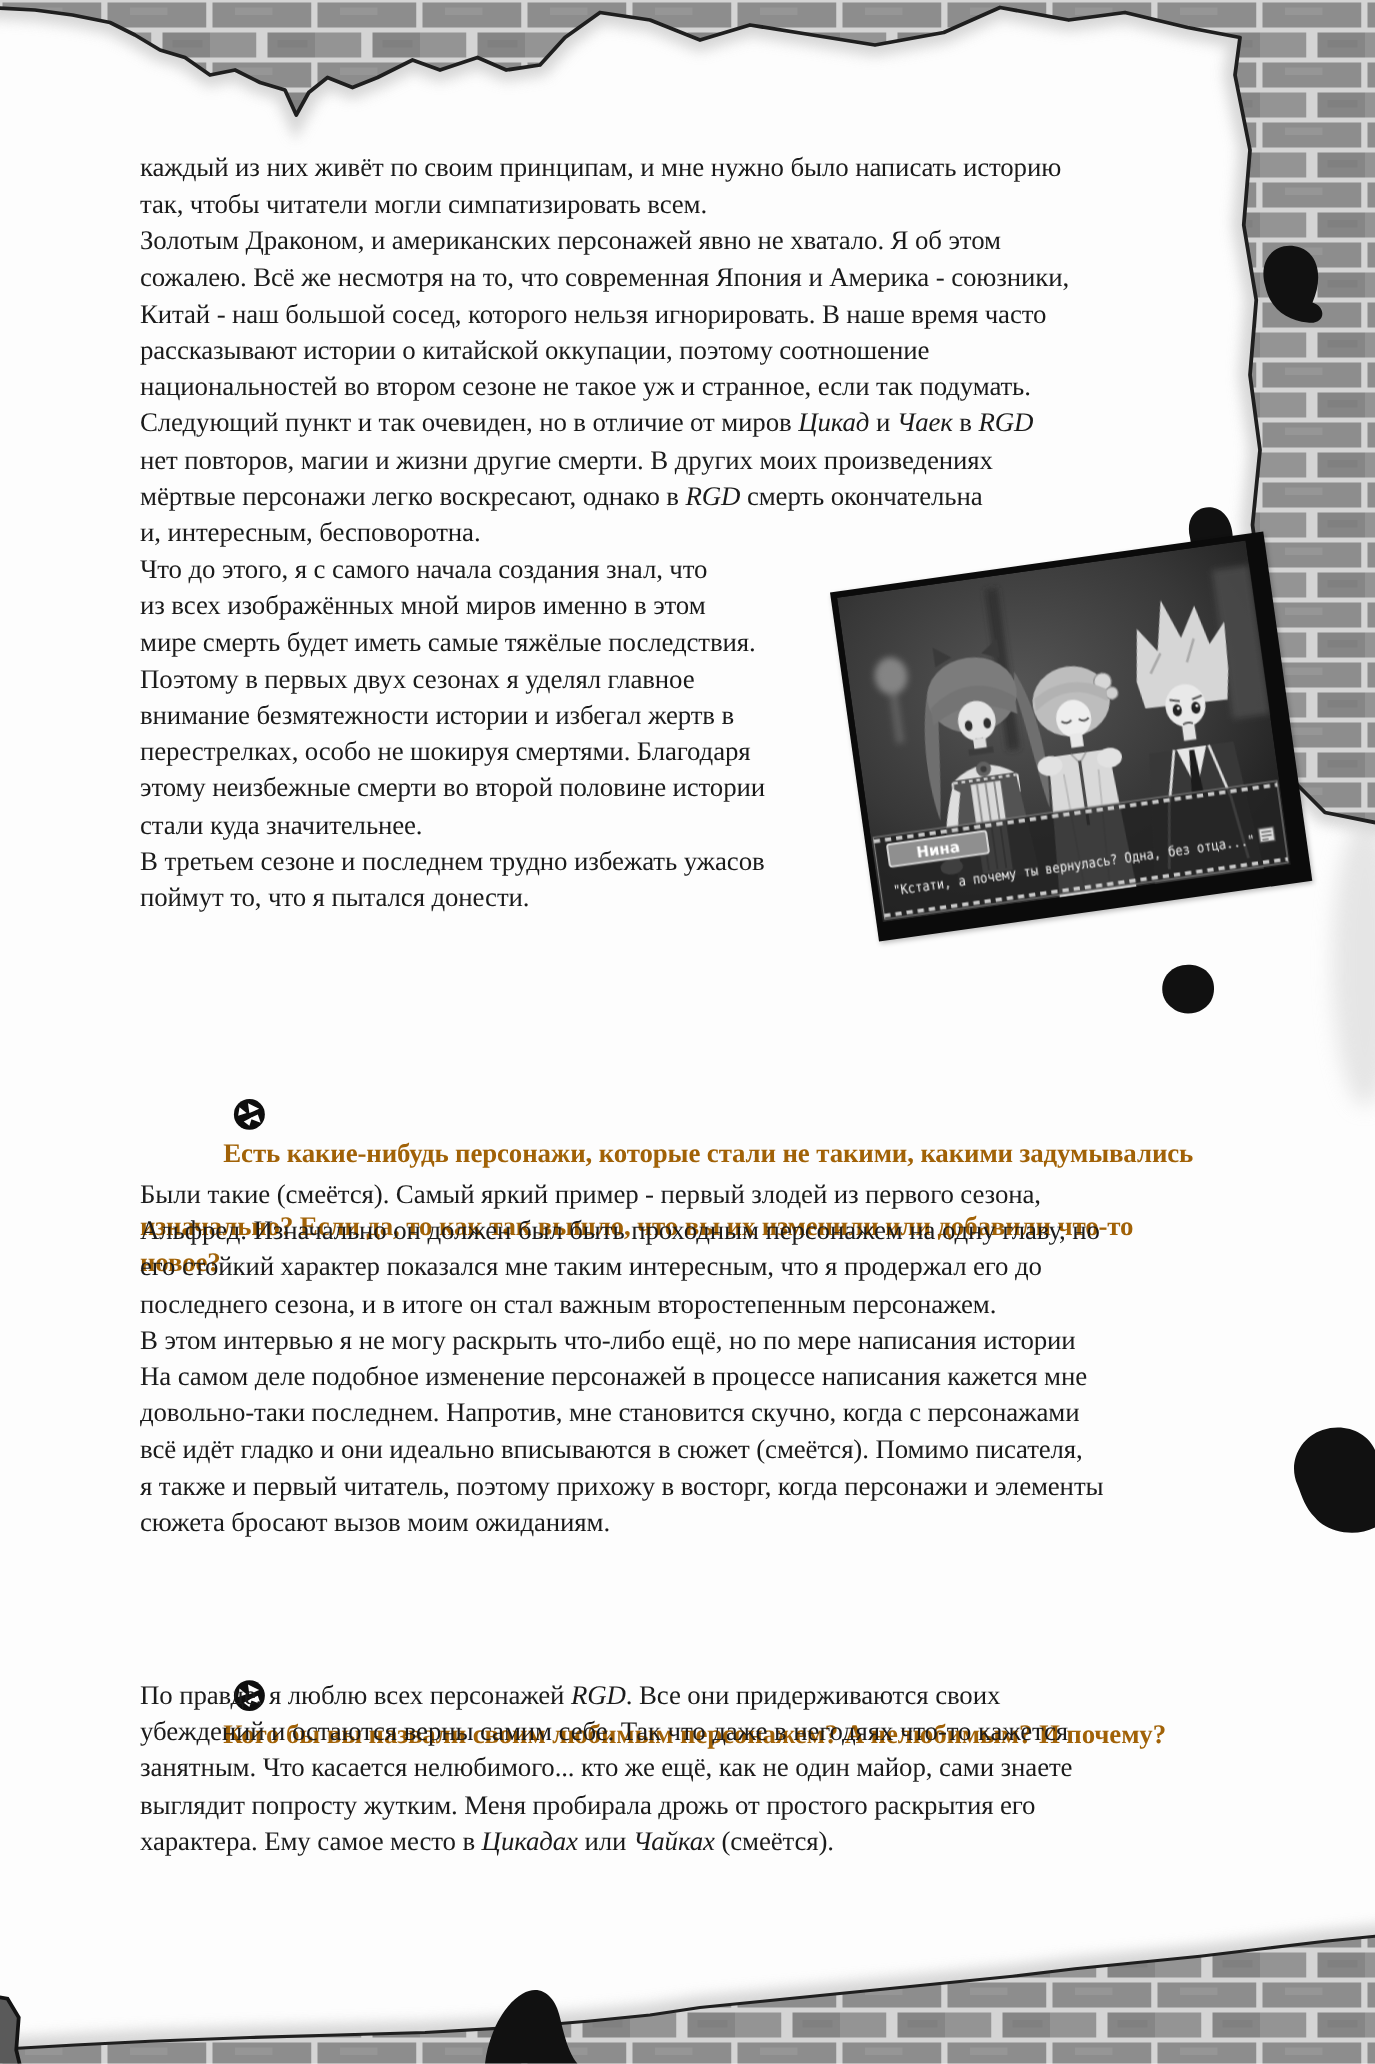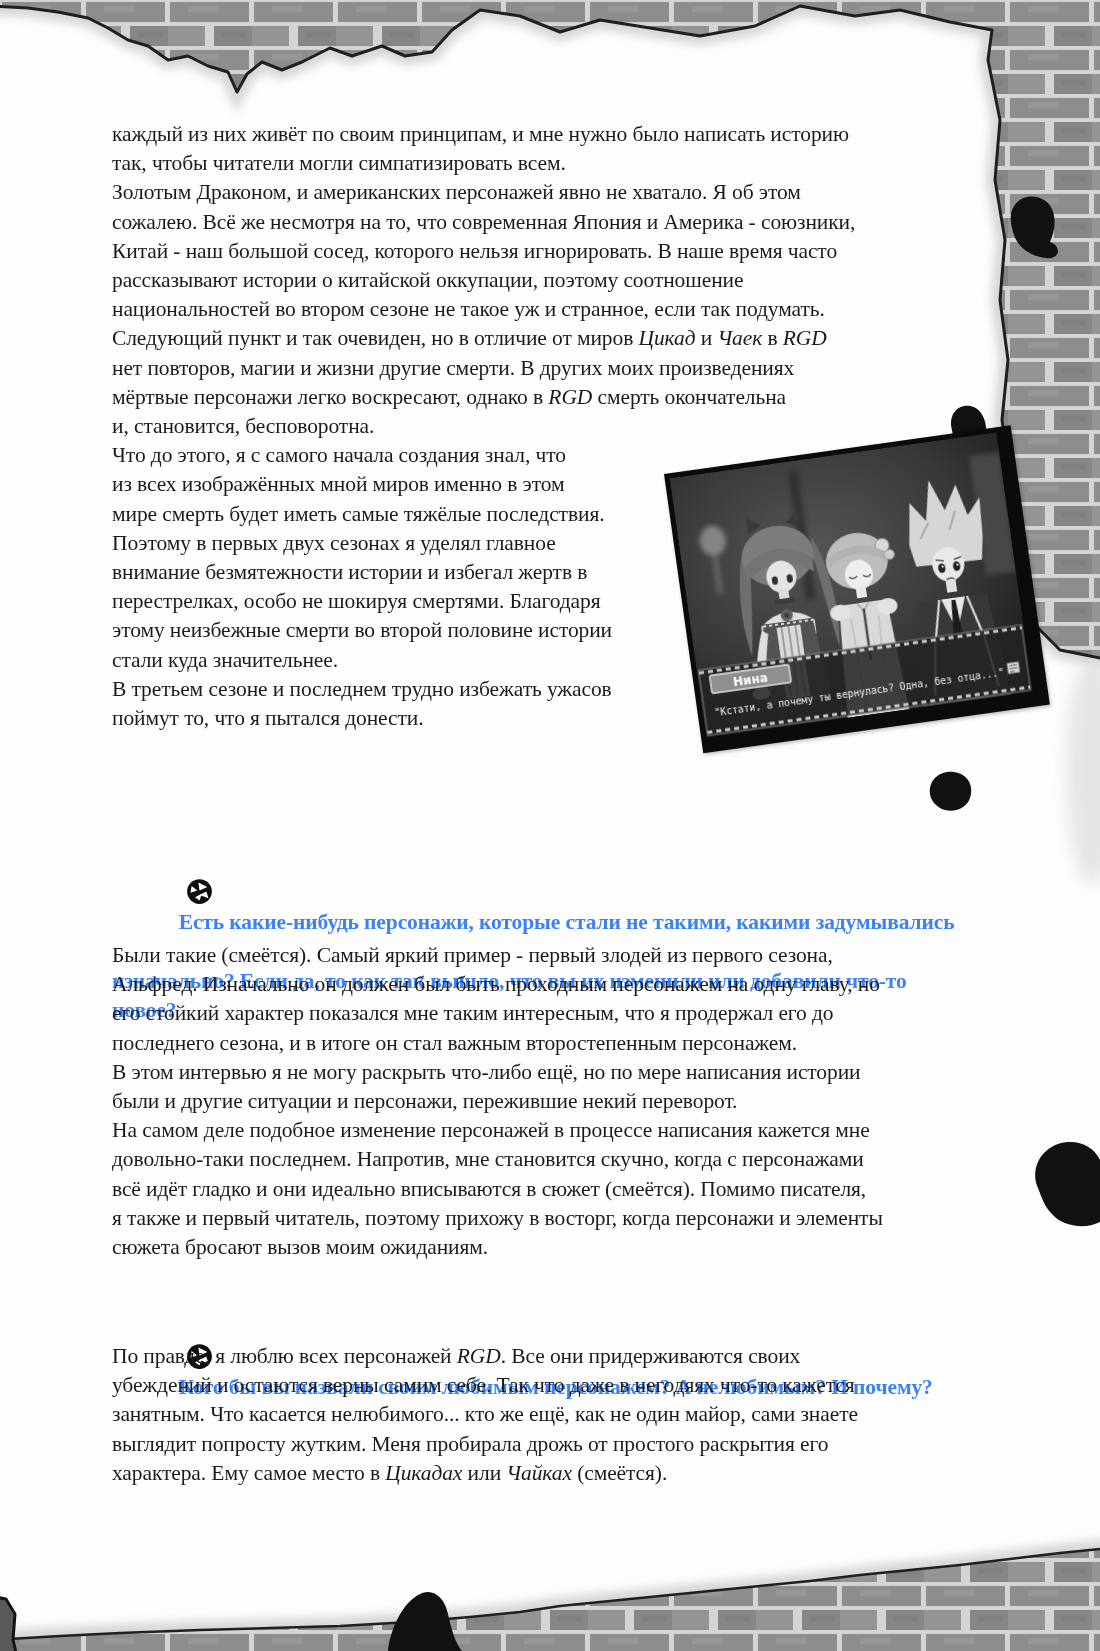--- a/index.html
+++ b/index.html
@@ -10,21 +10,21 @@
     overflow:hidden;
     font-family:"Liberation Serif", serif;
   }
   .bg{position:absolute;inset:0;z-index:0;}
   .para,.question{
     position:absolute;left:112px;width:950px;z-index:2;
     font-size:21.5px;line-height:29.2px;color:#1b1b1b;
     letter-spacing:-0.1px;
   }
   .para .ln,.question .ln{white-space:pre;}
-  .question{font-weight:bold;color:#3b82f6;width:970px;}
+  .question{font-weight:bold;color:#a16207;width:970px;}
   .qicon{display:inline-block;width:27px;height:27px;margin-right:8px;vertical-align:-5px;}
   .vnshot{
     position:absolute;left:664px;top:474px;z-index:3;
     width:340px;height:272px;
     background:#0b0b0b;padding:5px;
     transform:rotate(-8deg);transform-origin:0 0;
     box-shadow:1px 2px 4px rgba(0,0,0,0.25);
   }
   .vnshot svg{display:block;}
   i{font-style:italic;}
@@ -77,21 +77,21 @@
       <div class="ln">каждый из них живёт по своим принципам, и мне нужно было написать историю</div>
       <div class="ln">так, чтобы читатели могли симпатизировать всем.</div>
       <div class="ln">Золотым Драконом, и американских персонажей явно не хватало. Я об этом</div>
       <div class="ln">сожалею. Всё же несмотря на то, что современная Япония и Америка - союзники,</div>
       <div class="ln">Китай - наш большой сосед, которого нельзя игнорировать. В наше время часто</div>
       <div class="ln">рассказывают истории о китайской оккупации, поэтому соотношение</div>
       <div class="ln">национальностей во втором сезоне не такое уж и странное, если так подумать.</div>
       <div class="ln">Следующий пункт и так очевиден, но в отличие от миров <i>Цикад</i> и <i>Чаек</i> в <i>RGD</i></div>
       <div class="ln">нет повторов, магии и жизни другие смерти. В других моих произведениях</div>
       <div class="ln">мёртвые персонажи легко воскресают, однако в <i>RGD</i> смерть окончательна</div>
-      <div class="ln">и, становится, бесповоротна.</div>
+      <div class="ln">и, интересным, бесповоротна.</div>
       <div class="ln">Что до этого, я с самого начала создания знал, что</div>
       <div class="ln">из всех изображённых мной миров именно в этом</div>
       <div class="ln">мире смерть будет иметь самые тяжёлые последствия.</div>
       <div class="ln">Поэтому в первых двух сезонах я уделял главное</div>
       <div class="ln">внимание безмятежности истории и избегал жертв в</div>
       <div class="ln">перестрелках, особо не шокируя смертями. Благодаря</div>
       <div class="ln">этому неизбежные смерти во второй половине истории</div>
       <div class="ln">стали куда значительнее.</div>
       <div class="ln">В третьем сезоне и последнем трудно избежать ужасов</div>
       <div class="ln">поймут то, что я пытался донести.</div>
@@ -112,21 +112,20 @@
     <div class="ln">изначально? Если да, то как так вышло, что вы их изменили или добавили что-то</div>
     <div class="ln">новое?</div>
   </div>
 
   <div class="para" style="top:941px">
       <div class="ln">Были такие (смеётся). Самый яркий пример - первый злодей из первого сезона,</div>
       <div class="ln">Альфред. Изначально он должен был быть проходным персонажем на одну главу, но</div>
       <div class="ln">его стойкий характер показался мне таким интересным, что я продержал его до</div>
       <div class="ln">последнего сезона, и в итоге он стал важным второстепенным персонажем.</div>
       <div class="ln">В этом интервью я не могу раскрыть что-либо ещё, но по мере написания истории</div>
-      <div class="ln">были и другие ситуации и персонажи, пережившие некий переворот.</div>
       <div class="ln">На самом деле подобное изменение персонажей в процессе написания кажется мне</div>
       <div class="ln">довольно-таки последнем. Напротив, мне становится скучно, когда с персонажами</div>
       <div class="ln">всё идёт гладко и они идеально вписываются в сюжет (смеётся). Помимо писателя,</div>
       <div class="ln">я также и первый читатель, поэтому прихожу в восторг, когда персонажи и элементы</div>
       <div class="ln">сюжета бросают вызов моим ожиданиям.</div>
     </div>
 
   <div class="question" style="top:1285px">
     <div class="ln">
       <span class="qicon">

